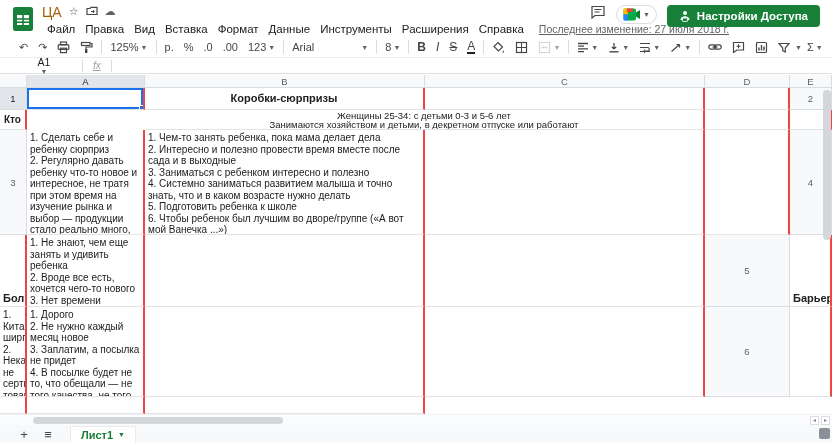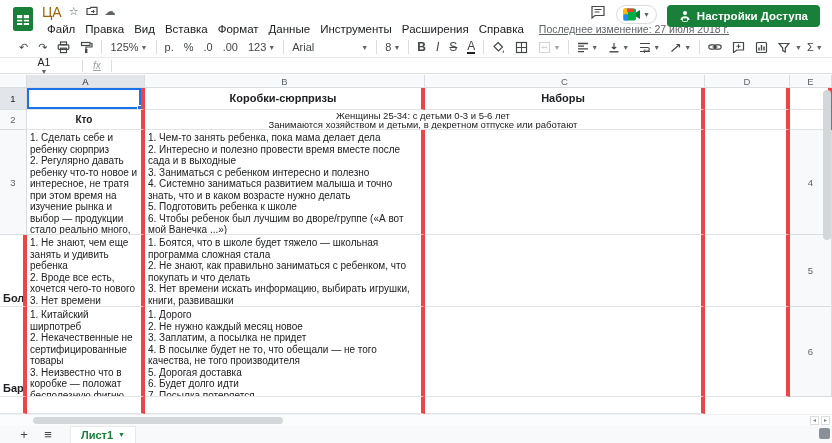--- a/index.html
+++ b/index.html
@@ -40,21 +40,21 @@
   .fb-div { width:1px; height:12px; background:#dadce0; }
   .fx { font-size:10px; font-style:italic; color:#9aa0a6; padding:0 10px;text-decoration:underline; }
 
   
   .grid { position:absolute; top:75px; left:0; width:832px; height:339px; display:grid;
           grid-template-columns:27px 118px 280px 280px 85px 42px;
           grid-template-rows:13px 22px 20px 105px 72px 90px 17px; background:#fff; }
   .hd { background:#f8f9fa; color:#5f6368; font-size:9.5px; display:flex; align-items:center; justify-content:center; border-right:1px solid #d9dce0; border-bottom:1px solid #d9dce0; cursor:pointer; user-select:none; }
   .hd.sel { background:#e2e6ea; color:#202124; }
   .corner { background:#f8f9fa; border-right:1px solid #d9dce0; border-bottom:1px solid #d9dce0; }
-  .cell { border-right:4px solid #ef4444; border-bottom:1px solid #e2e3e4; font-size:10px; line-height:11.5px; padding:2px 3px; overflow:hidden; white-space:pre-wrap; cursor:cell; position:relative; }
+  .cell { border-right:2px solid #ef4444; border-bottom:1px solid #e2e3e4; font-size:10px; line-height:11.5px; padding:2px 3px; overflow:hidden; white-space:pre-wrap; cursor:cell; position:relative; }
   .cell.head1 { font-weight:bold; font-size:11px; text-align:center; display:flex; align-items:center; justify-content:center; }
   .cell.who { font-weight:bold; font-size:10px; display:flex; align-items:center; justify-content:center; }
   .cell.merged { grid-column:3 / 5; text-align:center; font-size:9.5px; line-height:9.8px; padding-top:0.5px; }
   .cell.label-bottom { font-weight:bold; font-size:11px; display:flex; align-items:flex-end; padding-bottom:2px; }
   .cell.label-top { font-weight:bold; font-size:11px; }
   .cell.selected { box-shadow:inset 0 0 0 2px #1a73e8; }
   .fill-handle { position:absolute; right:-1px; bottom:-1px; width:5px; height:5px; background:#1a73e8; border:1px solid #fff; z-index:3; }
 
   
   .vscroll { position:absolute; top:90px; right:1px; width:8px; height:322px; z-index:4; }
@@ -284,21 +284,20 @@
   <div class="corner"></div>
   <div class="hd sel">A</div>
   <div class="hd">B</div>
   <div class="hd">C</div>
   <div class="hd">D</div>
   <div class="hd">E</div>
 
   <div class="hd sel">1</div>
   <div class="cell selected"><span class="fill-handle"></span></div>
   <div class="cell head1">Коробки-сюрпризы</div>
-  <div class="cell head1">Наборы</div>
   <div class="cell"></div>
   <div class="cell"></div>
 
   <div class="hd">2</div>
   <div class="cell who">Кто</div>
   <div class="cell merged">Женщины 25-34: с детьми 0-3 и 5-6 лет
 Занимаются хозяйством и детьми, в декретном отпуске или работают</div>
   <div class="cell"></div>
   <div class="cell"></div>
 
@@ -314,23 +313,20 @@
 5. Подготовить ребенка к школе
 6. Чтобы ребенок был лучшим во дворе/группе («А вот мой Ванечка ...»)</div>
   <div class="cell"></div>
   <div class="cell"></div>
 
   <div class="hd">4</div>
   <div class="cell label-bottom">Боли</div>
   <div class="cell">1. Не знают, чем еще занять и удивить ребенка
 2. Вроде все есть, хочется чего-то нового
 3. Нет времени просматривать кучу сайтов в поисках новых необычных игрушек</div>
-  <div class="cell">1. Боятся, что в школе будет тяжело — школьная программа сложная стала
-2. Не знают, как правильно заниматься с ребенком, что покупать и что делать
-3. Нет времени искать информацию, выбирать игрушки, книги, развивашки</div>
   <div class="cell"></div>
   <div class="cell"></div>
 
   <div class="hd">5</div>
   <div class="cell label-bottom">Барьеры</div>
   <div class="cell">1. Китайский ширпотреб
 2. Некачественные не сертифицированные товары
 3. Неизвестно что в коробке — положат бесполезную фигню
 4. Дешевле купить все по отдельности в магазине, чтобы не переплачивать за «сюрприз»
 5. Не нужно каждый месяц

